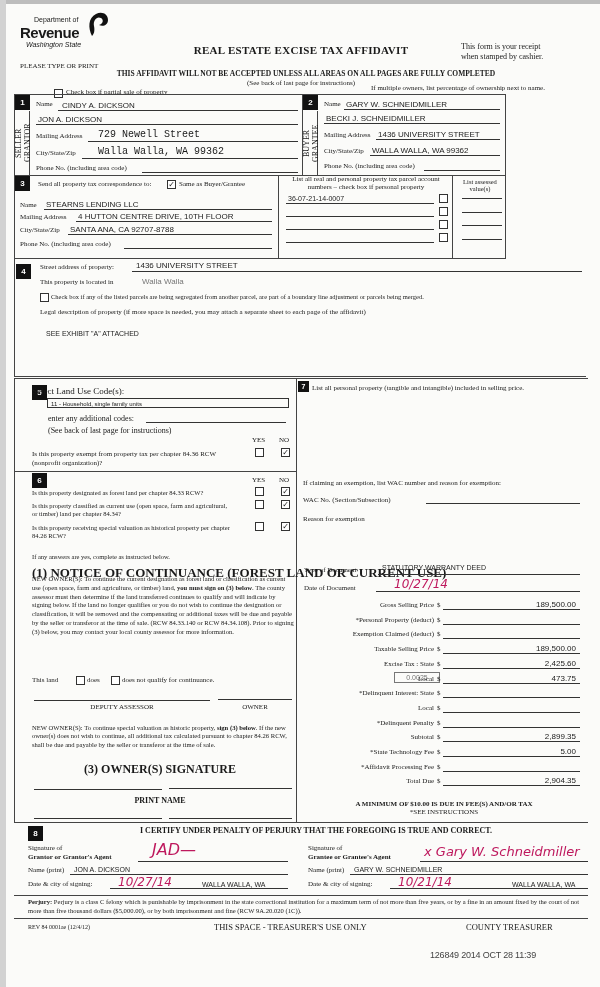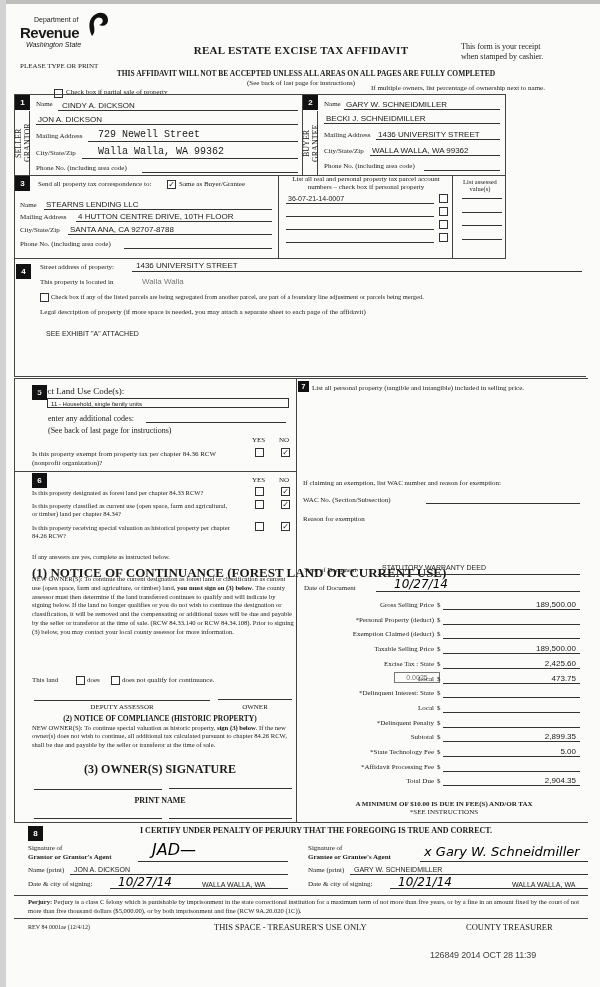--- a/index.html
+++ b/index.html
@@ -13,21 +13,21 @@
   .page {
     position: absolute; left: 6px; top: 4px; width: 594px; height: 983px;
     background: #fbfbf9;
   }
   .topshade { position:absolute; left:0; top:0; width:600px; height:4px; background:#bdbdbd; }
   .leftshade { position:absolute; left:0; top:0; width:6px; height:987px; background:#d2d2d2; }
   .abs { position: absolute; }
   .sans { font-family: "Liberation Sans", sans-serif; }
   .fill { font-family: "Liberation Sans", sans-serif; color:#222; }
   .mono { font-family: "Liberation Mono", monospace; }
-  .hand { font-family: "DejaVu Sans", sans-serif; font-style: italic; color:#000000; }
+  .hand { font-family: "DejaVu Sans", sans-serif; font-style: italic; color:#be185d; }
   .line { position:absolute; border-bottom: 1px solid #333; height:0; }
   .box {
     position:absolute; border:1px solid #444; box-sizing:border-box;
   }
   .numtag {
     position:absolute; width:15px; height:15px; background:#111; color:#fff;
     font-family: "Liberation Sans", sans-serif; font-size:8px; font-weight:bold;
     display:flex; align-items:center; justify-content:center;
   }
   .cb {
@@ -212,21 +212,20 @@
   <div class="cb" style="left:70px;top:672px;"></div>
   <div class="abs" style="left:81px;top:672px;font-size:7px;">does</div>
   <div class="cb" style="left:105px;top:672px;"></div>
   <div class="abs" style="left:116px;top:672px;font-size:7px;">does not qualify for continuance.</div>
 
   <div class="line" style="left:28px;top:696px;width:176px;"></div>
   <div class="line" style="left:212px;top:695px;width:74px;"></div>
   <div class="abs center" style="left:28px;top:699px;width:176px;font-size:7px;">DEPUTY ASSESSOR</div>
   <div class="abs center" style="left:212px;top:699px;width:74px;font-size:7px;">OWNER</div>
 
-  <div class="abs bold center" style="left:20px;top:710px;width:268px;font-size:7.5px;">(2) NOTICE OF COMPLIANCE (HISTORIC PROPERTY)</div>
   <div class="abs" style="left:26px;top:720px;width:262px;font-size:6.6px;line-height:8.4px;"><span>NEW OWNER(S): To continue special valuation as historic property,</span> <b>sign (3) below</b><span>. If the new owner(s) does not wish to continue, all additional tax calculated pursuant to chapter 84.26 RCW, shall be due and payable by the seller or transferor at the time of sale.</span></div>
   <div class="abs bold center" style="left:20px;top:758px;width:268px;font-size:12px;">(3)  OWNER(S) SIGNATURE</div>
   <div class="line" style="left:28px;top:785px;width:128px;"></div>
   <div class="line" style="left:163px;top:784px;width:123px;"></div>
   <div class="abs bold center" style="left:20px;top:792px;width:268px;font-size:8px;">PRINT NAME</div>
   <div class="line" style="left:28px;top:814px;width:128px;"></div>
   <div class="line" style="left:163px;top:814px;width:123px;"></div>
 
   <div class="numtag" style="left:292px;top:377px;width:11px;height:11px;font-size:7px;">7</div>
   <div class="abs t7" style="left:306px;top:378px;width:260px;line-height:12px;">List all  personal property (tangible and intangible) included in selling price.</div>

